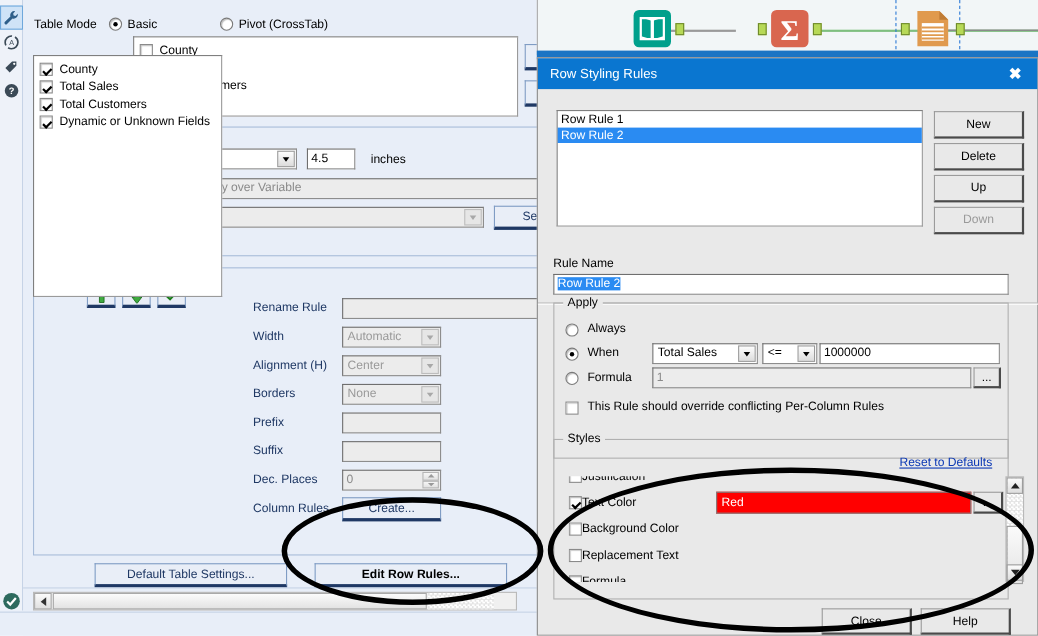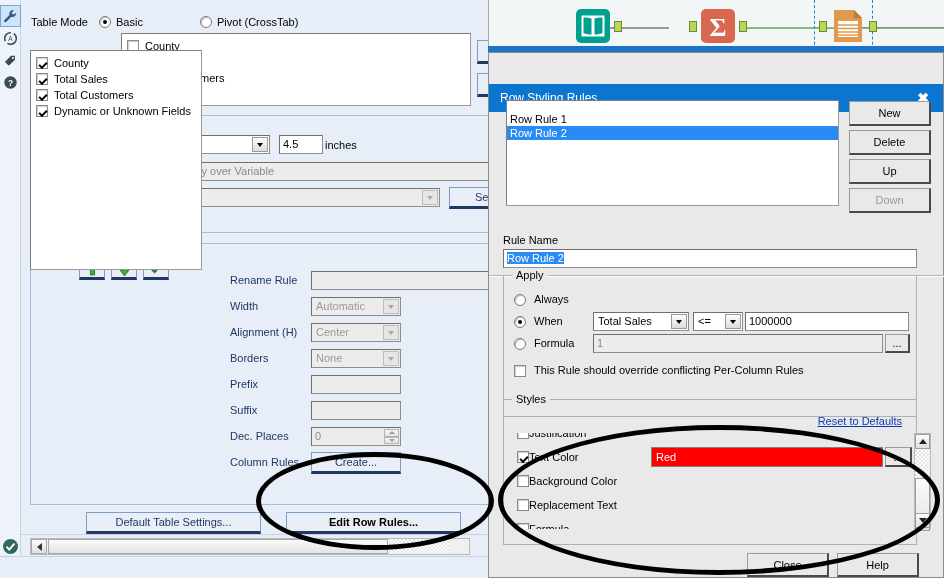--- a/index.html
+++ b/index.html
@@ -199,31 +199,30 @@
   
   #dialog {
     position: absolute; left: 488px; top: 52px; width: 456px; height: 526px;
     background: #e9e9e9; border: 1px solid #8c8c8c;
   }
   #dlg-title {
     position: absolute; left:0; top:0; right:0; height: 28px;
     background: #0a76d0; color: #fff;
     display:flex; align-items:center; padding: 0 8px 0 11px;
     font-size: 12px;
-    margin-top: 31px;
   }
   #dlg-title .t { flex:1; }
   #dlg-close {
     width: 24px; height: 24px; display:flex; align-items:center; justify-content:center;
     color:#fff; font-size:14px; font-weight:bold;
   }
   #rules-list {
     position:absolute; left: 17px; top: 47px; width: 333px; height: 106px;
     background:#fff; border:1px solid #9a9a9a; border-top-color:#7f7f7f; border-left-color:#7f7f7f;
-    padding-top:11px;
+    padding-top:1px;
   }
   .rule-item { height: 14px; font-size: 11px; padding-left: 3px; line-height: 14px; }
   .rule-item.sel { background:#2a8bf2; color:#fff; }
 
   .dlgbtn {
     position:absolute; width:82px; height:25px;
     background:#e9e9e9; border:1px solid #9b9b9b;
     border-right:2px solid #4a4a4a; border-bottom:2px solid #4a4a4a;
     display:flex; align-items:center; justify-content:center;
     font-size:11px; color:#000;
@@ -361,21 +360,21 @@
       <span class="lbl-dark" style="position:absolute; left:19px; top:139px;">Table Width</span>
       <div class="combo" style="position:absolute; left:119px; top:135px; width:130px;">
         <span>Fixed</span>
         <span class="arrowbox">
             <i class="caret"></i>
           </span>
       </div>
       <div class="txt" style="position:absolute; left:258px; top:135px; width:44px;">
         <span>4.5</span>
       </div>
-      <span class="lbl-dark" style="position:absolute; left:304px; top:139px;">inches</span>
+      <span class="lbl-dark" style="position:absolute; left:316px; top:139px;">inches</span>
 
       <span class="lbl" style="position:absolute; left:19px; top:166px;">Pivot Style</span>
       <div class="txt dis" style="position:absolute; left:119px; top:162px; width:360px;">
         <span>Methodology over Variable</span>
       </div>
 
       <span class="cbox dis" style="position:absolute; left:19px; top:192px;"></span>
       <span class="lbl-dark" style="position:absolute; left:38px; top:191px; color:#222;">Bar Graph</span>
       <div class="combo dis" style="position:absolute; left:119px; top:188px; width:300px;">
         <span>Total Sales</span>

